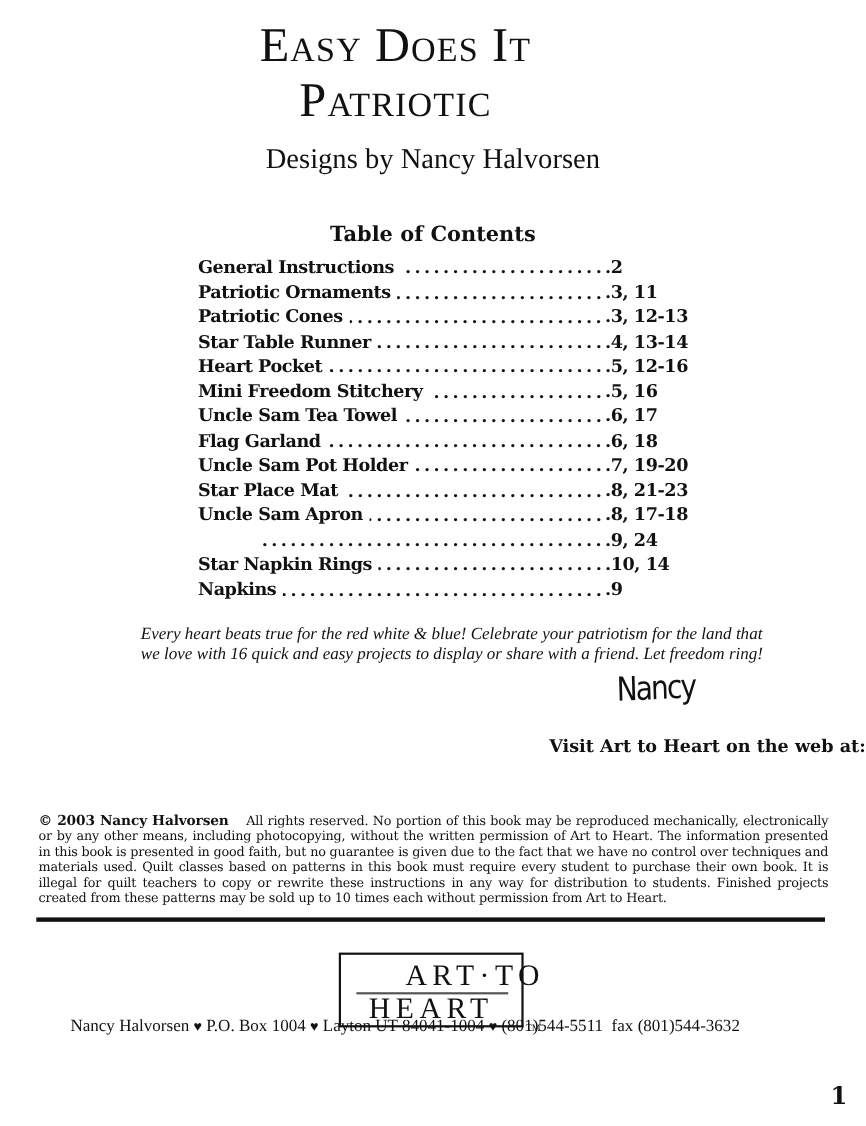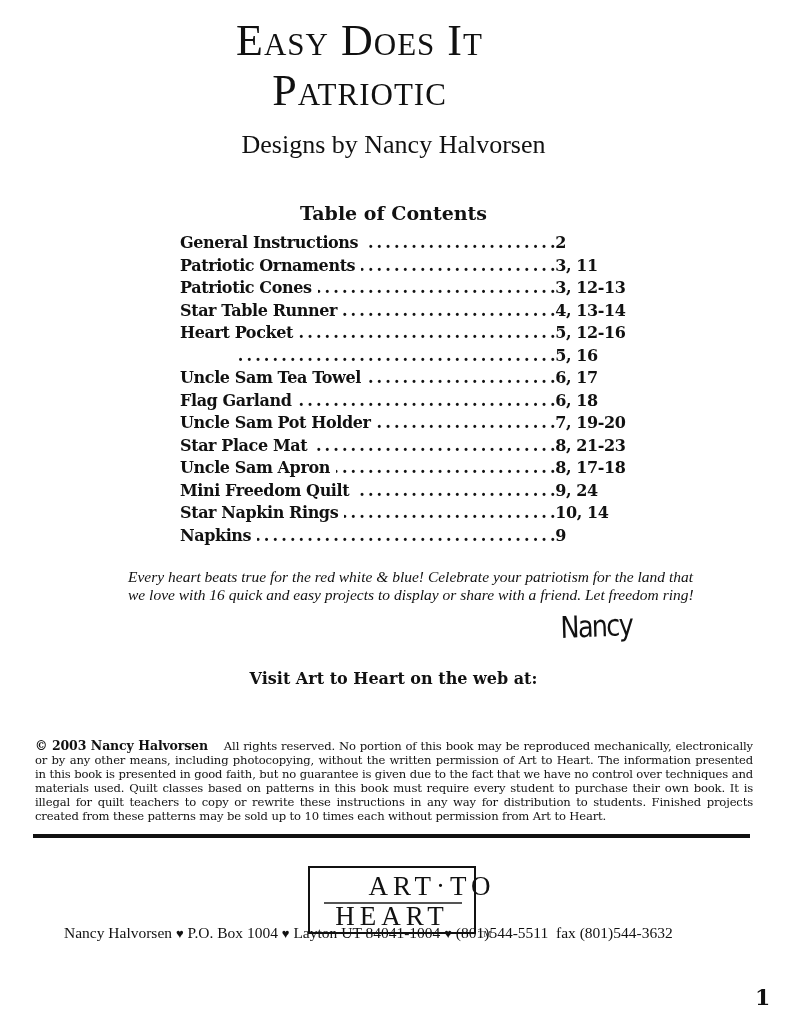--- a/index.html
+++ b/index.html
@@ -40,21 +40,21 @@
     position: absolute; top: 568px; left: 128px; width: 600px;
     font-family: "Liberation Serif", serif; font-style: italic; font-size: 15.5px;
     line-height: 18px; text-align: left;
   }
   #signature {
     position: absolute; top: 610px; left: 560px;
     font-family: "DejaVu Sans", sans-serif; font-size: 30px; letter-spacing: -2px;
     transform: scaleX(0.85) rotate(-2deg); transform-origin: left top;
   }
   #web {
-    position: absolute; top: 669px; left: 0; width: 787px; text-align: center;
+    position: absolute; top: 669px; left: 0; width: 787px; text-align: right;
     font-family: "DejaVu Serif", serif; font-weight: bold; font-size: 16px; line-height: 20px;
   }
   #copyright {
     position: absolute; top: 739px; left: 35px; width: 718px;
     font-family: "DejaVu Serif", serif; font-size: 11.6px; line-height: 14.1px;
     text-align: justify; letter-spacing: -0.15px;
   }
   #copyright b { font-size: 12.5px; }
   #divider {
     position: absolute; top: 834px; left: 33px; width: 717px; height: 4px; background: #111;
@@ -116,20 +116,21 @@
       <span class="toc-title">Star Table Runner</span>
       <span class="toc-dots">....................................</span>
       <span class="toc-pages">.4, 13-14</span>
     </div>
   <div class="toc-row">
       <span class="toc-title">Heart Pocket</span>
       <span class="toc-dots">....................................</span>
       <span class="toc-pages">.5, 12-16</span>
     </div>
   <div class="toc-row">
+      <span class="toc-title">Mini Freedom Stitchery</span>
       <span class="toc-dots">....................................</span>
       <span class="toc-pages">.5, 16</span>
     </div>
   <div class="toc-row">
       <span class="toc-title">Uncle Sam Tea Towel</span>
       <span class="toc-dots">....................................</span>
       <span class="toc-pages">.6, 17</span>
     </div>
   <div class="toc-row">
       <span class="toc-title">Flag Garland</span>
@@ -145,21 +146,20 @@
       <span class="toc-title">Star Place Mat</span>
       <span class="toc-dots">....................................</span>
       <span class="toc-pages">.8, 21-23</span>
     </div>
   <div class="toc-row">
       <span class="toc-title">Uncle Sam Apron</span>
       <span class="toc-dots">....................................</span>
       <span class="toc-pages">.8, 17-18</span>
     </div>
   <div class="toc-row">
-      <span class="toc-title">Mini Freedom Quilt</span>
       <span class="toc-dots">....................................</span>
       <span class="toc-pages">.9, 24</span>
     </div>
   <div class="toc-row">
       <span class="toc-title">Star Napkin Rings</span>
       <span class="toc-dots">....................................</span>
       <span class="toc-pages">.10, 14</span>
     </div>
   <div class="toc-row">
       <span class="toc-title">Napkins</span>

